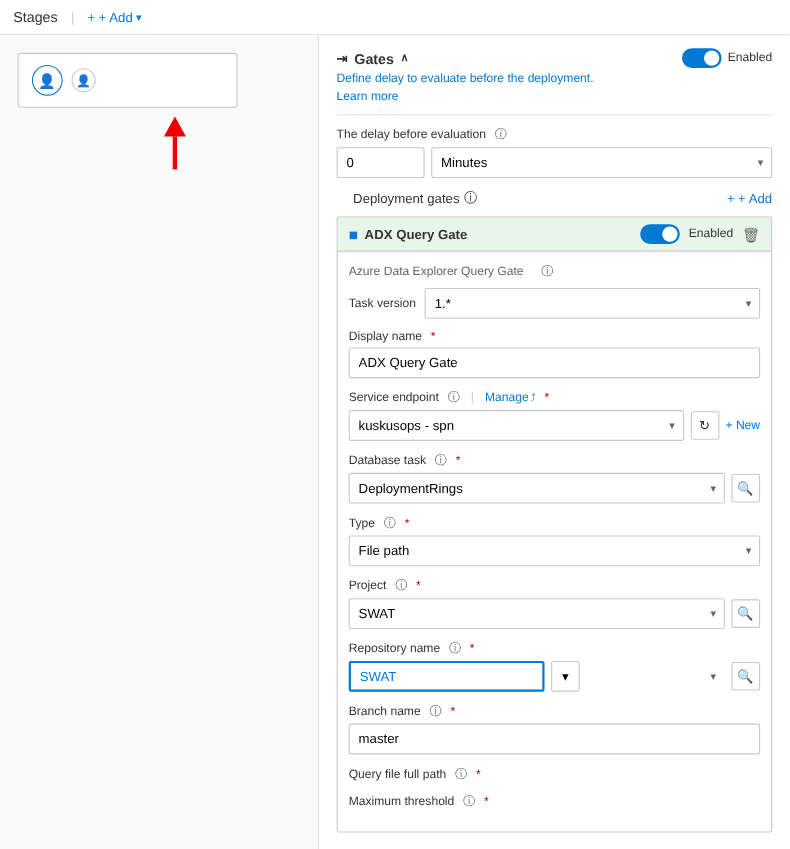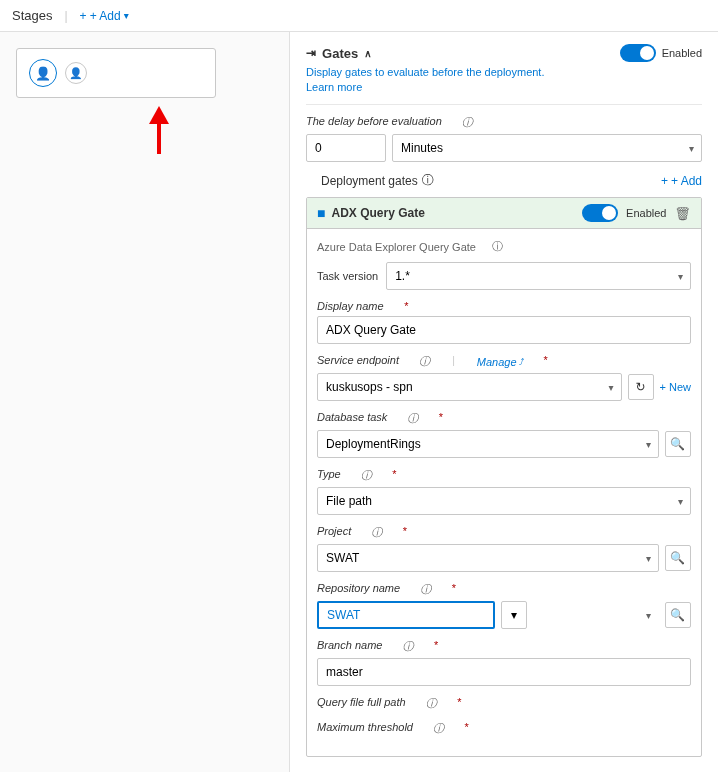--- a/index.html
+++ b/index.html
@@ -52,21 +52,21 @@
     .toggle-slider { position: absolute; cursor: pointer; top: 0; left: 0; right: 0; bottom: 0; background-color: #0078d4; border-radius: 9px; }
     .toggle-slider:before { position: absolute; content: ""; height: 14px; width: 14px; left: 20px; bottom: 2px; background-color: white; border-radius: 50%; }
     .toggle-label { font-size: 11px; color: #333; }
 
     .gates-desc { font-size: 11px; color: #0078d4; margin-bottom: 2px; }
     .learn-more { font-size: 11px; color: #0078d4; cursor: pointer; }
 
     .section-divider { border: none; border-top: 1px solid #e8e8e8; margin: 10px 0; }
 
     
-    .field-label { font-size: 11px; color: #333; margin-bottom: 4px; display: flex; gap: 20px; font-style: italic; }
+    .field-label { font-size: 11px; color: #333; margin-bottom: 4px; display: flex; align-items: center; gap: 8px; }
     .field-label .info-icon { color: #666; font-size: 11px; cursor: pointer; }
     .field-required::after { content: ' *'; color: #a00; }
     .field-group { margin-bottom: 10px; }
 
     .input-row { display: flex; gap: 6px; align-items: center; }
     .text-input {
       width: 100%; border: 1px solid #c8c8c8; border-radius: 2px; padding: 4px 8px;
       font-size: 12px; height: 28px; outline: none;
     }
     .select-input {
@@ -168,21 +168,21 @@
       </div>
       <div class="toggle-container">
         <label class="toggle">
           <input type="checkbox" checked="" style="">
           <span class="toggle-slider"></span>
         </label>
         <span class="toggle-label">Enabled</span>
       </div>
     </div>
 
-    <div class="gates-desc">Display gates to evaluate before the deployment.</div>
+    <div class="gates-desc">Define delay to evaluate before the deployment.</div>
     <a class="learn-more">Learn more</a>
 
     <hr class="section-divider">
 
     
     <div class="field-group">
       <div class="field-label">
         <span>The delay before evaluation</span>
         <span class="info-icon">ⓘ</span>
       </div>

